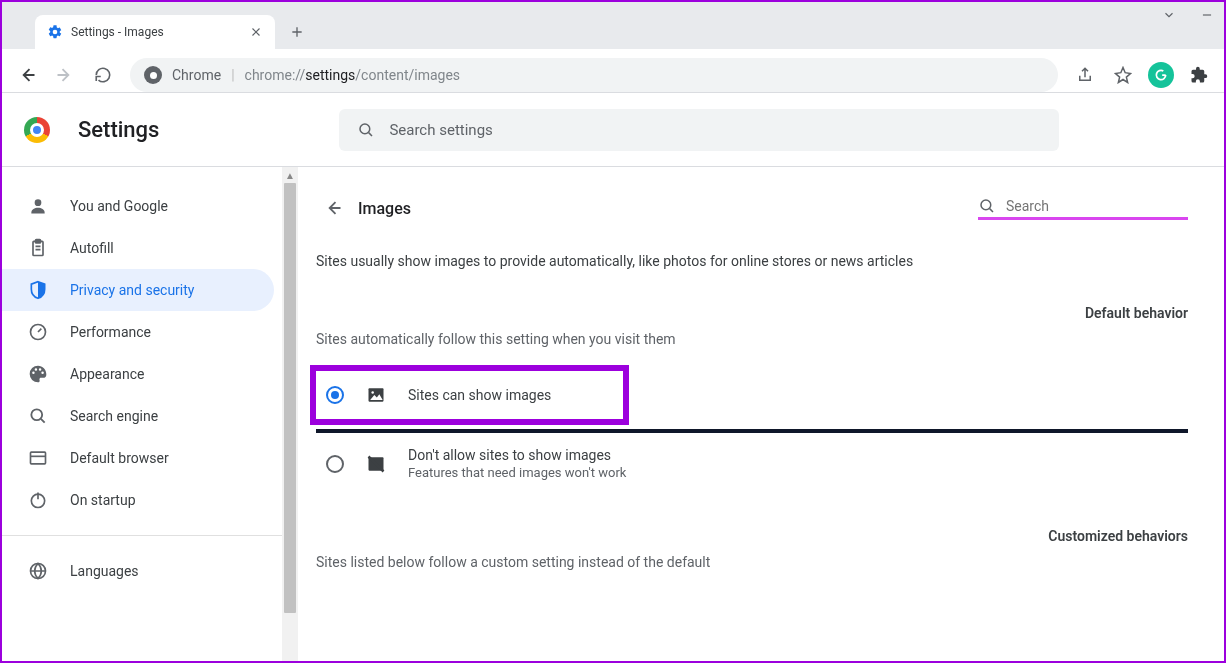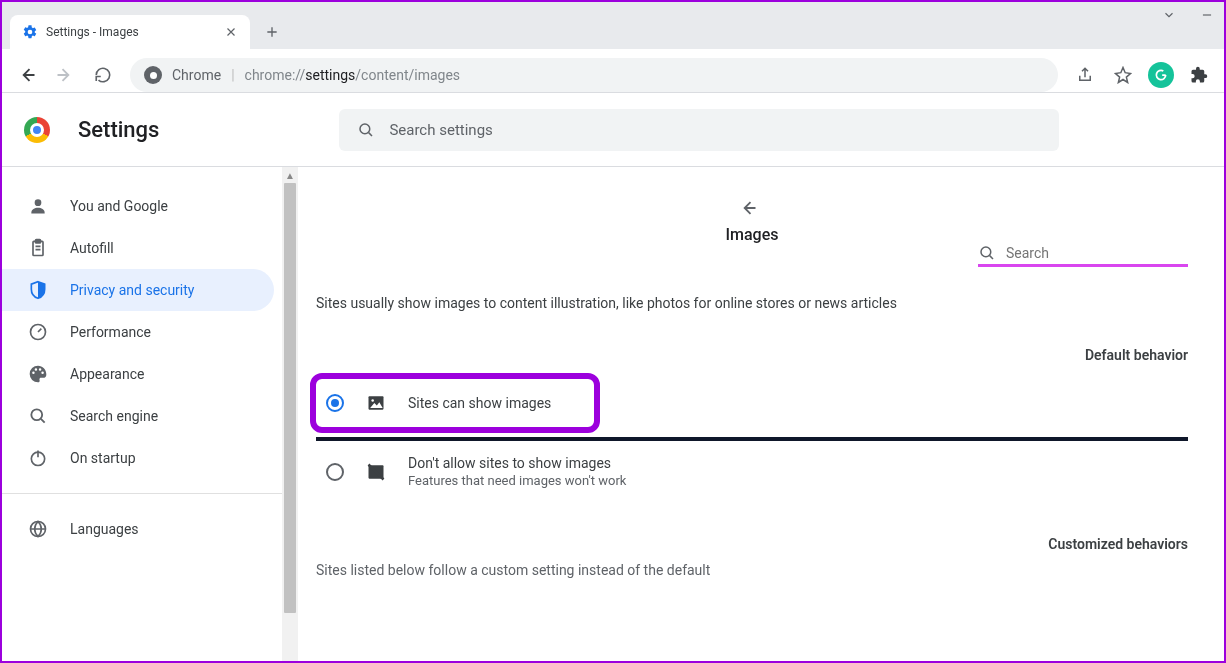--- a/index.html
+++ b/index.html
@@ -1,19 +1,19 @@
 <!DOCTYPE html>
 <html><head>
 <meta charset="utf-8">
 <style>
 * { box-sizing: border-box; margin: 0; padding: 0; font-family: "Segoe UI", Roboto, Arial, sans-serif; }
 body { width: 1226px; height: 663px; border: 2px solid #9c00dd; background: #fff; overflow: hidden; }
 
 
-.titlebar { height: 47px; background: #e8eaed; display: flex; align-items: flex-end; position: relative; }
+.titlebar { height: 47px; background: #e8eaed; display: flex; align-items: flex-end; position: relative; padding-left: 25px; }
 .tab { height: 34px; width: 240px; background: #fff; border-radius: 8px 8px 0 0; margin-left: 8px; display: flex; align-items: center; padding: 0 12px; gap: 8px; font-size: 12px; color: #3c4043; }
 .tab .gear { width: 16px; height: 16px; }
 .tab .close { margin-left: auto; width: 14px; height: 14px; color: #5f6368; cursor: pointer; }
 .newtab { width: 28px; height: 28px; margin-left: 8px; margin-bottom: 3px; display: flex; align-items: center; justify-content: center; border-radius: 50%; color: #5f6368; cursor: pointer; }
 .win-controls { position: absolute; right: 10px; top: 6px; display: flex; gap: 24px; color: #5f6368; }
 
 
 .toolbar { height: 44px; display: flex; align-items: flex-end; padding: 0 8px; gap: 4px; border-bottom: 1px solid #dadce0; }
 .nav-btn { width: 34px; height: 34px; display: flex; align-items: center; justify-content: center; border-radius: 50%; color: #5f6368; cursor: pointer; }
 .nav-btn.fwd { color: #bdc1c6; }
@@ -42,39 +42,39 @@
 .side-item.selected { background: #e8f0fe; color: #1a73e8; }
 .side-item .ico { width: 20px; height: 20px; display: flex; align-items: center; justify-content: center; color: #5f6368; }
 .side-item.selected .ico { color: #1a73e8; }
 .side-divider { height: 1px; background: #e0e0e0; margin: 14px 0 14px 0; width: 280px; }
 .scrollbar { position: absolute; right: 0; top: 0; width: 16px; height: 100%; background: #f1f1f1; }
 .scroll-up { position: absolute; top: 0; left: 0; right: 0; height: 16px; display:flex; align-items:center; justify-content:center; color:#888; font-size:10px;}
 .scroll-thumb { position: absolute; top: 16px; left: 2px; right: 2px; height: 430px; background: #c1c1c1; border-radius: 1px; }
 
 
 .content { flex: 1; padding: 24px 36px 0 18px; overflow: hidden; }
-.page-head { display: flex; align-items: center; margin-bottom: 28px; flex-direction: column; }
+.page-head { display: flex; align-items: center; margin-bottom: 28px; }
 .back-arrow { width: 34px; height: 34px; display: flex; align-items: center; justify-content: center; color: #5f6368; cursor: pointer; margin-right: 8px; }
 .page-title { font-size: 16px; color: #202124; font-weight: 500; }
 .page-search { margin-left: auto; display: flex; align-items: center; gap: 10px; border-bottom: 3px solid #d946ef; padding-bottom: 2px; width: 210px; color: #5f6368; font-size: 14px; }
 .page-search input { border: none; outline: none; font-size: 14px; color: #202124; width: 160px; background: transparent; }
 
 .desc { font-size: 14px; color: #3c4043; margin-bottom: 36px; }
 .section-h { font-size: 14px; color: #3c4043; font-weight: 600; margin-bottom: 10px; text-align: right; }
 .section-sub { font-size: 14px; color: #5f6368; margin-bottom: 18px; }
 
 .option-row { display: flex; align-items: center; padding: 14px 10px; gap: 22px; border-top: 4px solid #0f172a; cursor: pointer; }
 .option-row:first-of-type { border-top: 1px solid transparent; }
 .radio { width: 18px; height: 18px; border-radius: 50%; border: 2px solid #5f6368; position: relative; flex-shrink: 0; }
 .radio.checked { border-color: #1a73e8; }
 .radio.checked::after { content: ""; position: absolute; inset: 3px; border-radius: 50%; background: #1a73e8; }
 .opt-ico { width: 20px; height: 20px; display: flex; align-items: center; justify-content: center; color: #3c4043; flex-shrink: 0; }
 .opt-txt .main { font-size: 14px; color: #3c4043; }
 .opt-txt .sub { font-size: 13px; color: #5f6368; margin-top: 2px; }
-.highlight-box { border: 6px solid #9c00dd; border-radius: 12px; margin-left: -6px; margin-bottom: 4px; width: 290px; }
+.highlight-box { border: 6px solid #9c00dd; border-radius: 0; margin-left: -6px; margin-bottom: 4px; width: 319px; }
 
 svg { display: block; }
 </style>
 </head>
 <body>
 
 <div class="titlebar">
   <div class="tab">
     <span class="gear">
       <svg viewBox="0 0 24 24" width="16" height="16" fill="#1a73e8">
@@ -216,20 +216,29 @@
         <span>Appearance</span>
       </div>
       <div class="side-item">
         <span class="ico">
             <svg width="20" height="20" viewBox="0 0 24 24" fill="none" stroke="#5f6368" stroke-width="2.2">
               <circle cx="10.5" cy="10.5" r="6.5"></circle>
               <path d="M20 20l-4.5-4.5"></path>
             </svg>
           </span>
         <span>Search engine</span>
+      </div>
+      <div class="side-item">
+        <span class="ico">
+            <svg width="20" height="20" viewBox="0 0 24 24" fill="none" stroke="#5f6368" stroke-width="2">
+              <rect x="3" y="5" width="18" height="14" rx="1"></rect>
+              <path d="M3 10h18"></path>
+            </svg>
+          </span>
+        <span>Default browser</span>
       </div>
       <div class="side-item">
         <span class="ico">
             <svg width="20" height="20" viewBox="0 0 24 24" fill="none" stroke="#5f6368" stroke-width="2">
               <circle cx="12" cy="13" r="8"></circle>
               <path d="M12 3v8"></path>
             </svg>
           </span>
         <span>On startup</span>
       </div>
@@ -262,23 +271,24 @@
         <span>
             <svg width="18" height="18" viewBox="0 0 24 24" fill="none" stroke="#5f6368" stroke-width="2">
               <circle cx="10.5" cy="10.5" r="6.5"></circle>
               <path d="M20 20l-4.5-4.5"></path>
             </svg>
           </span>
         <input placeholder="Search" style="">
       </div>
     </div>
 
-    <div class="desc">Sites usually show images to content illustration, like photos for online stores or news articles</div>
+    <div class="desc">Sites usually show images to provide automatically, like photos for online stores or news articles</div>
 
     <div class="section-h">Default behavior</div>
+    <div class="section-sub">Sites automatically follow this setting when you visit them</div>
 
     <div class="highlight-box">
       <div class="option-row" style="border-top:none;">
         <div class="radio checked"></div>
         <div class="opt-ico">
             <svg width="20" height="20" viewBox="0 0 24 24" fill="#3c4043">
               <rect x="3" y="4" width="18" height="16" rx="1"></rect>
               <circle cx="8" cy="9" r="1.5" fill="#fff"></circle>
               <path d="M5 18l5-6 3 3 3-4 4 7z" fill="#fff"></path>
             </svg>

